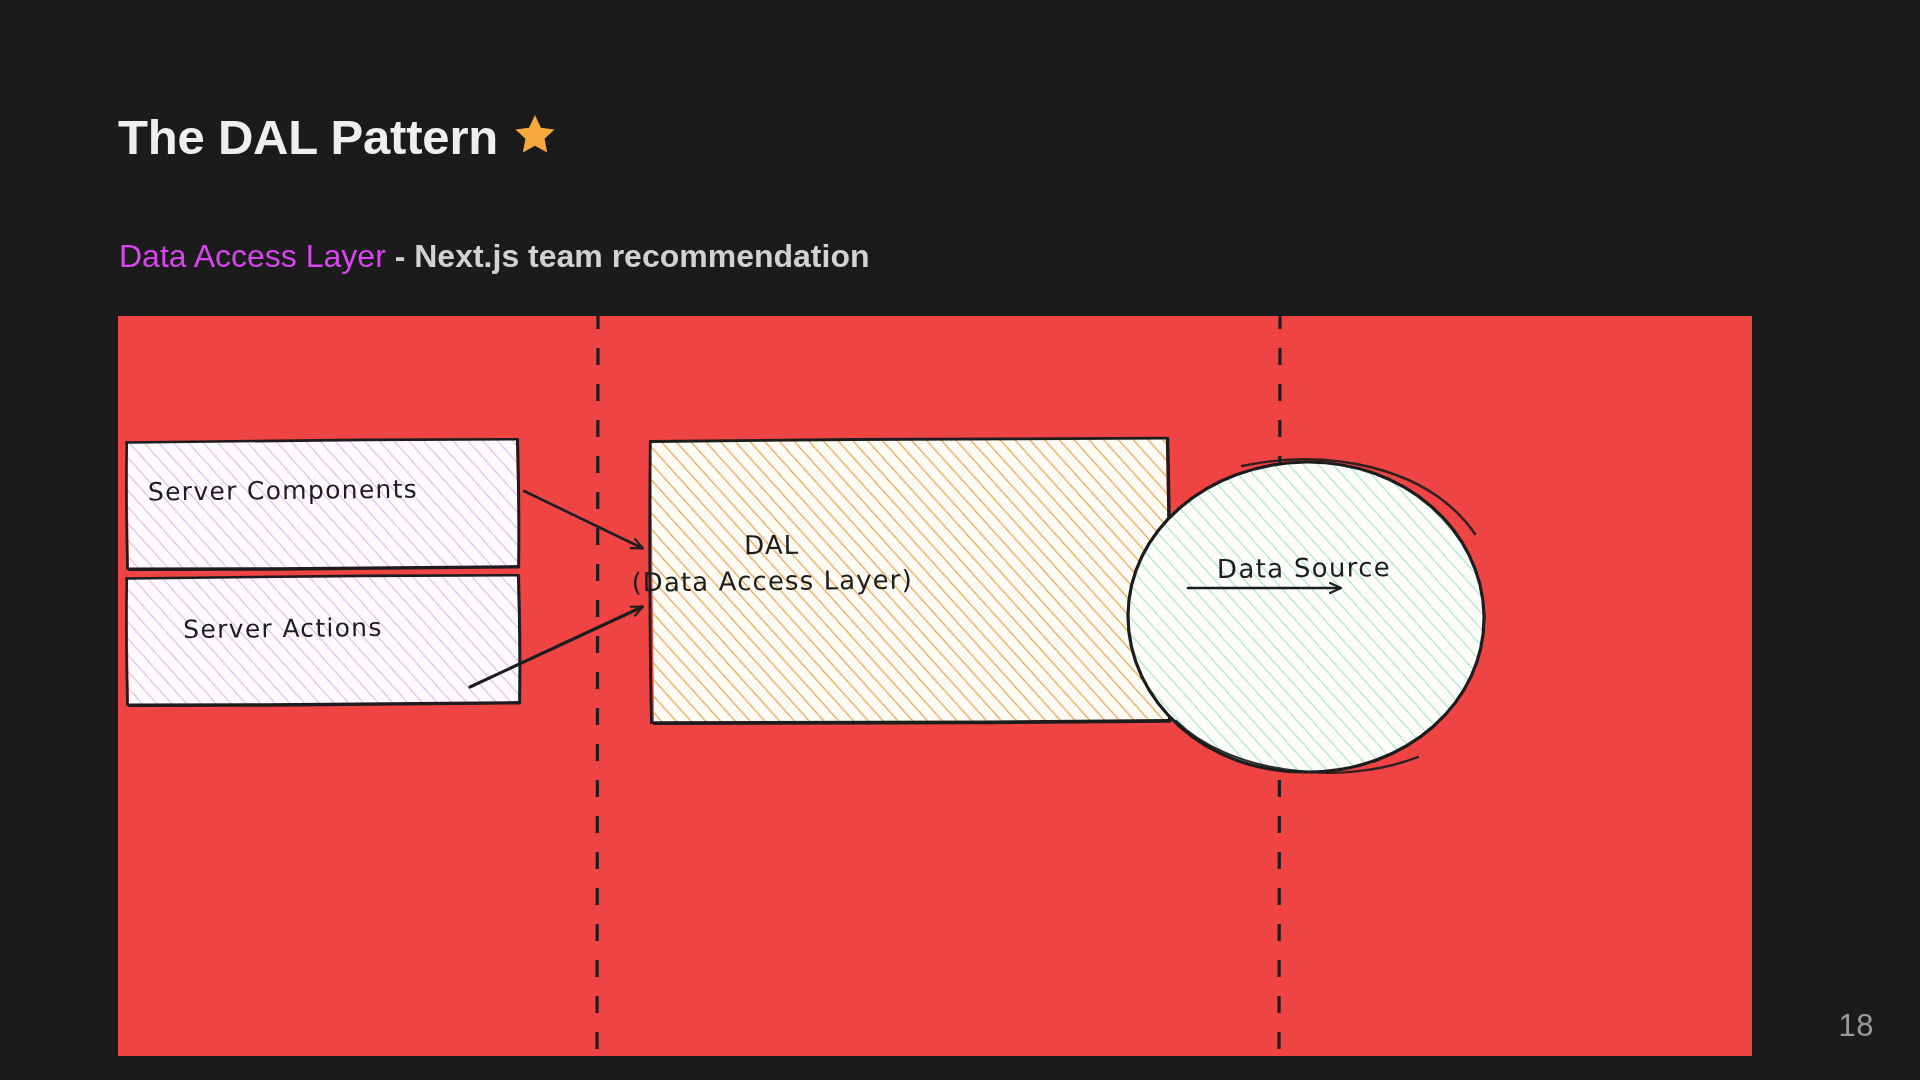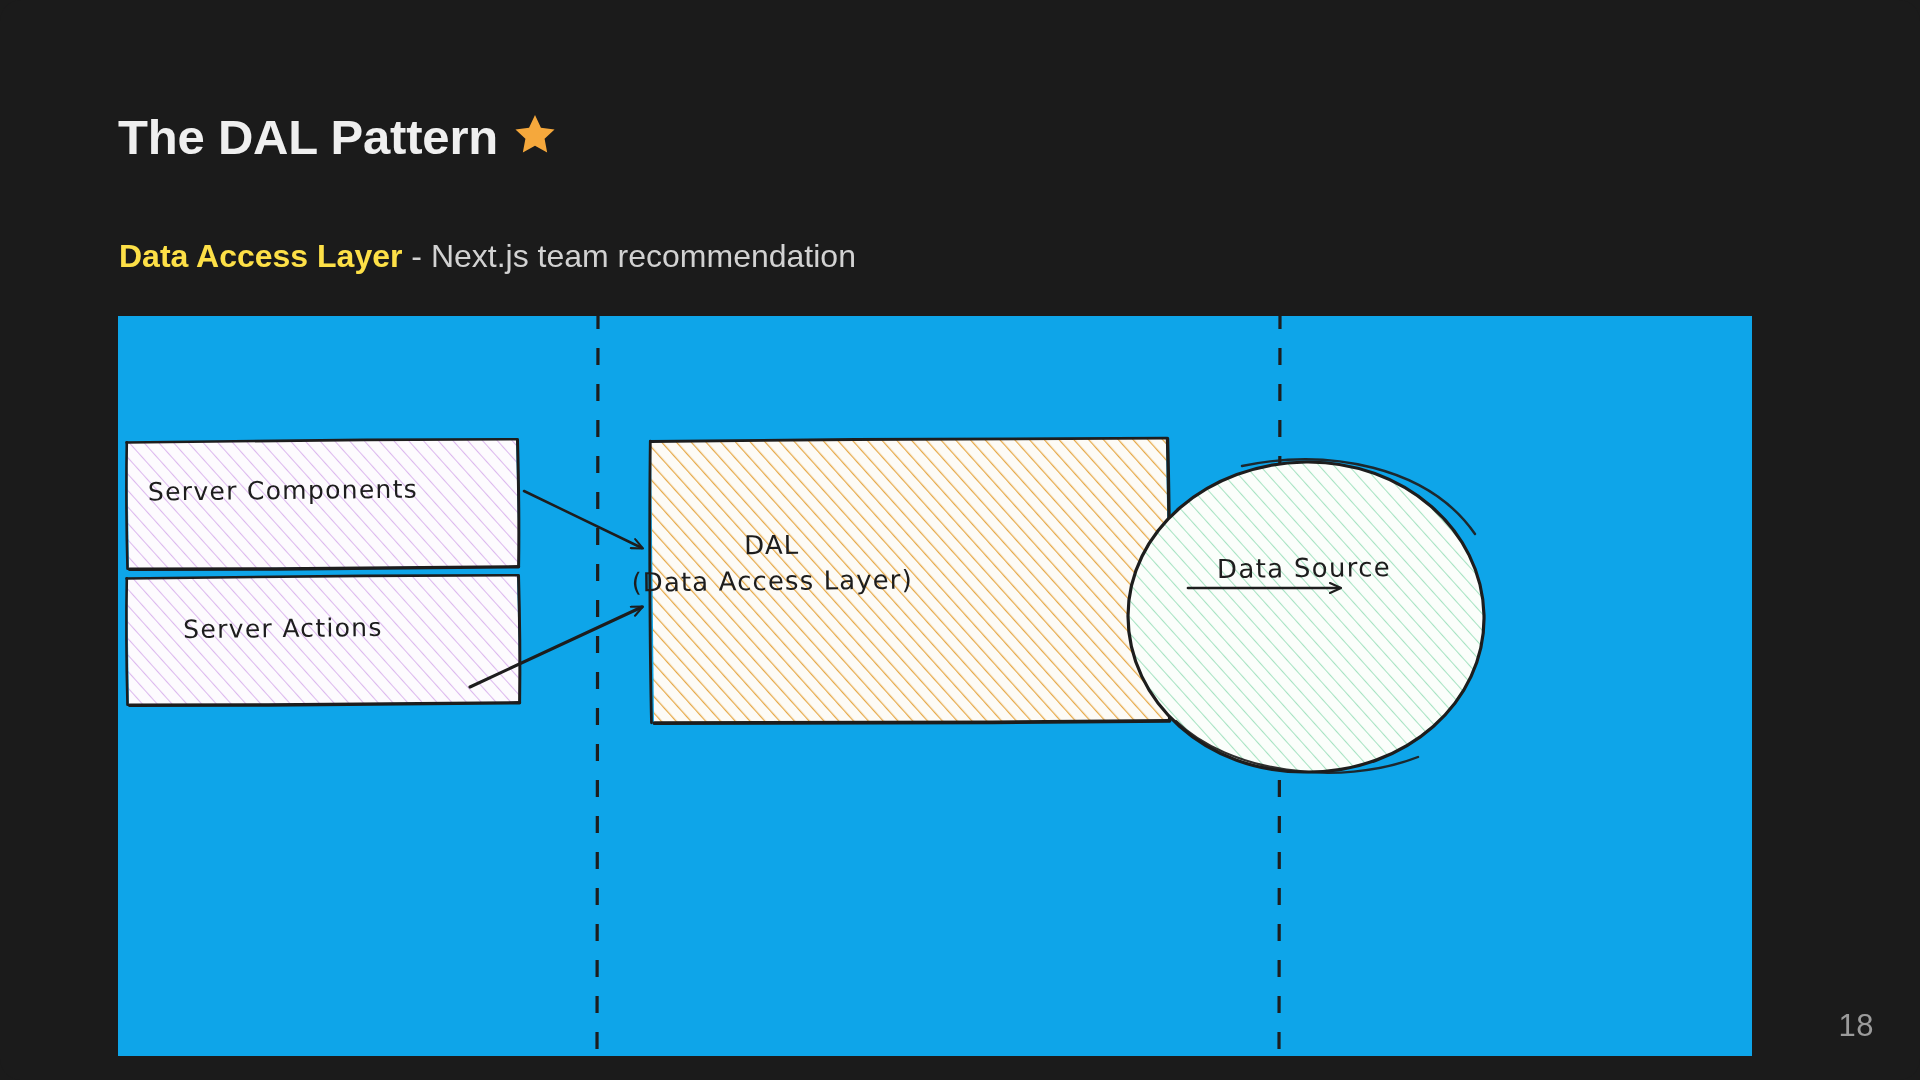--- a/index.html
+++ b/index.html
@@ -47,26 +47,26 @@
   .slide-subtitle {
     position: absolute;
     left: 119px;
     top: 237px;
     font-size: 32px;
     color: #d8d8d8;
     white-space: nowrap;
     line-height: 1.2;
   }
   .slide-subtitle .strong {
+    font-weight: normal;
+    color: #d946ef;
+    text-align: right;
+  }
+  .slide-subtitle .rest {
     font-weight: bold;
-    color: #fde047;
-    text-align: right;
-  }
-  .slide-subtitle .rest {
-    font-weight: normal;
     color: #d2d2d2;
   }
 
   
   .page-number {
     position: absolute;
     right: 46px;
     bottom: 36px;
     font-size: 31px;
     color: #9b9b9b;
@@ -74,21 +74,21 @@
     text-align: center;
   }
 
   
   #canvas {
     position: absolute;
     left: 118px;
     top: 316px;
     width: 1634px;
     height: 740px;
-    background: #0ea5e9;
+    background: #ef4444;
     overflow: hidden;
   }
   #canvas-svg {
     position: absolute;
     left: 0;
     top: 0;
     width: 1685px;
     height: 740px;
     display: block;
   }

